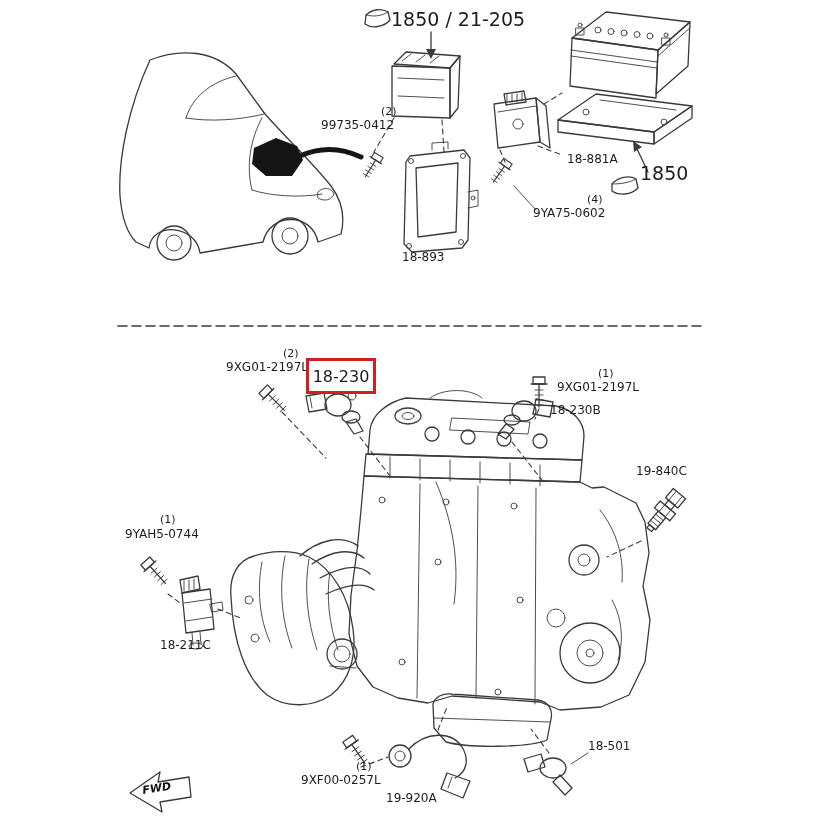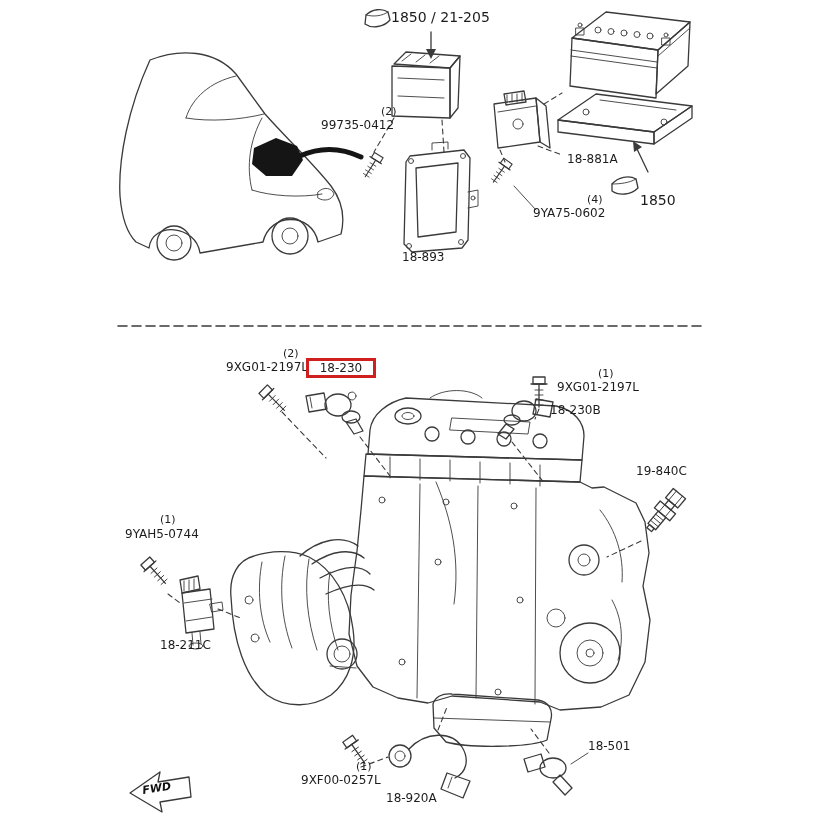--- a/index.html
+++ b/index.html
@@ -18,27 +18,27 @@
   svg{position:absolute;left:0;top:0}
   .art{fill:none;stroke:var(--line_art);stroke-width:1.3;stroke-linecap:round;stroke-linejoin:round}
   .thin{stroke-width:0.9}
   .dash{stroke-dasharray:5 4;stroke-width:1.1}
   .divider{stroke-dasharray:9 5;stroke-width:1.6}
   .solid{fill:var(--line_art);stroke:none}
   .blob{fill:#151515;stroke:none}
   .cable{stroke:#151515;stroke-width:5;fill:none;stroke-linecap:round}
   .fwdtxt{font:italic 700 11px "DejaVu Sans",sans-serif;fill:#111}
   .lbl{position:absolute;font-size:12px;color:var(--text);white-space:nowrap;line-height:1.15}
-  .lbl.big{font-size:14px}
+  .lbl.big{font-size:19px}
   .lbl.qty{font-size:11px}
   .hlbox{
-    position:absolute;left:306px;top:358px;width:70px;height:20px;
+    position:absolute;left:306px;top:358px;width:70px;height:36px;
     border:3px solid var(--highlight_box);box-sizing:border-box;
     display:flex;align-items:center;justify-content:center;
-    font-size:12px;color:var(--text);background:transparent;
+    font-size:16px;color:var(--text);background:transparent;
   }
 </style>
 </head>
 <body>
 
 <div class="stage">
 
 <svg width="824" height="824" viewBox="0 0 824 824">
   <defs>
     <g id="bolt-shape">
@@ -286,21 +286,21 @@
 <div class="lbl qty" style="left:381px;top:106px">(2)</div>
 <div class="lbl" style="left:321px;top:119px">99735-0412</div>
 
 <div class="lbl" style="left:402px;top:251px">18-893</div>
 
 <div class="lbl" style="left:567px;top:153px">18-881A</div>
 
 <div class="lbl qty" style="left:587px;top:194px">(4)</div>
 <div class="lbl" style="left:533px;top:207px">9YA75-0602</div>
 
-<div class="lbl big" style="left:640px;top:192px">1850</div>
+<div class="lbl big" style="left:640px;top:163px">1850</div>
 
 <div class="lbl qty" style="left:283px;top:348px">(2)</div>
 <div class="lbl" style="left:226px;top:361px">9XG01-2197L</div>
 
 <div class="hlbox">18-230</div>
 
 <div class="lbl qty" style="left:598px;top:368px">(1)</div>
 <div class="lbl" style="left:557px;top:381px">9XG01-2197L</div>
 
 <div class="lbl" style="left:550px;top:404px">18-230B</div>
@@ -308,17 +308,17 @@
 <div class="lbl" style="left:636px;top:465px">19-840C</div>
 
 <div class="lbl qty" style="left:160px;top:514px">(1)</div>
 <div class="lbl" style="left:125px;top:528px">9YAH5-0744</div>
 
 <div class="lbl" style="left:160px;top:639px">18-211C</div>
 
 <div class="lbl qty" style="left:356px;top:761px">(1)</div>
 <div class="lbl" style="left:301px;top:774px">9XF00-0257L</div>
 
-<div class="lbl" style="left:386px;top:792px">18-920A</div>
+<div class="lbl" style="left:386px;top:792px">19-920A</div>
 
 <div class="lbl" style="left:588px;top:740px">18-501</div>
 
 </div>
 
 </body></html>

